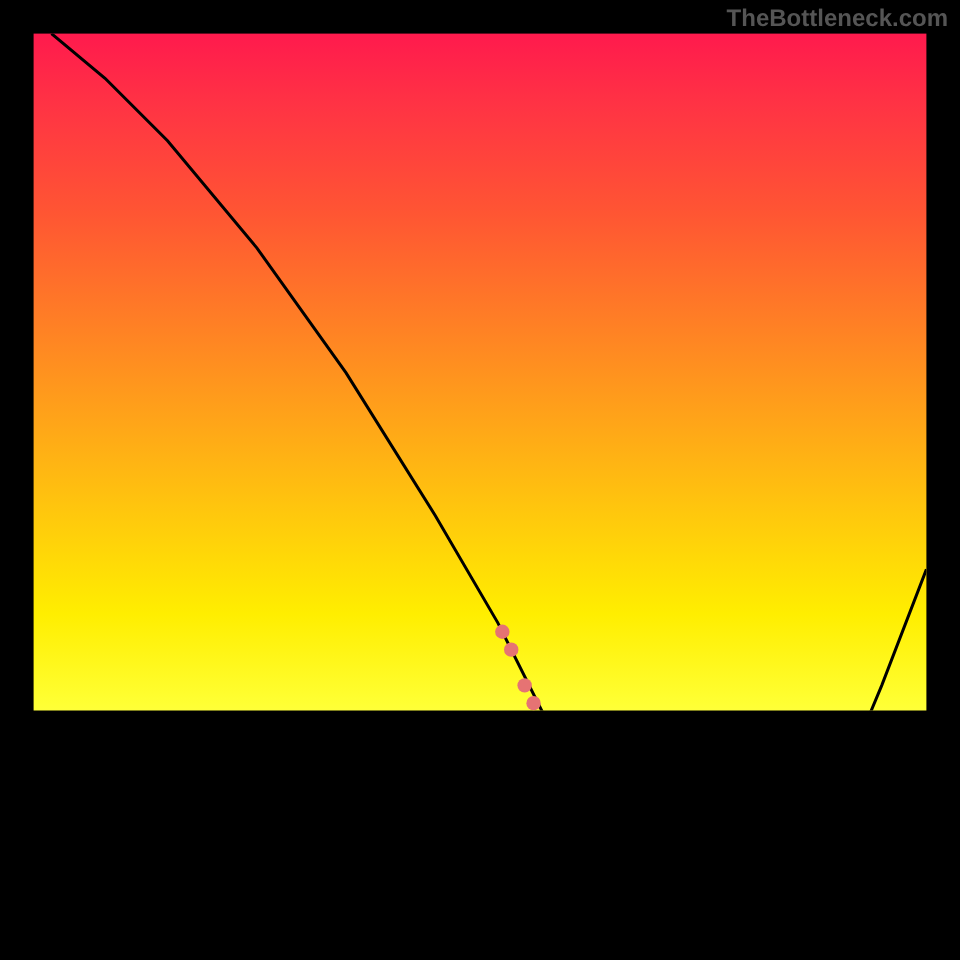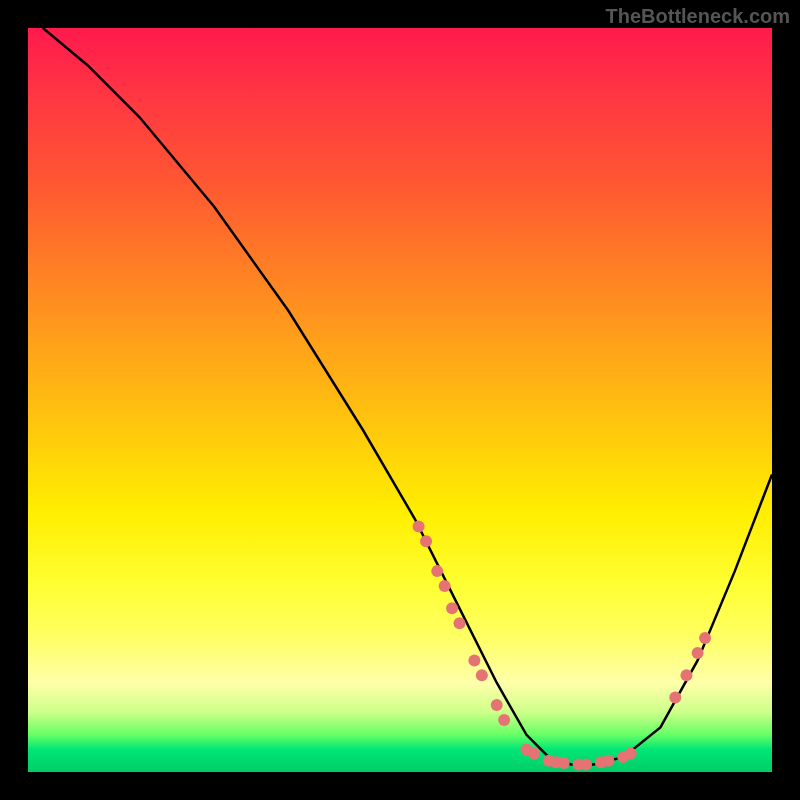--- a/index.html
+++ b/index.html
@@ -3,21 +3,21 @@
 <meta charset="utf-8">
 <style>
 body {
   margin: 0;
   padding: 0;
   background: #000;
   font-family: Arial, sans-serif;
 }
 .container {
   width: 800px;
-  height: 800px;
+  height: 592px;
   position: relative;
   background: #000;
   border-radius: 28px;
 }
 .watermark {
   position: absolute;
   top: 5px;
   right: 10px;
   color: #555;
   font-size: 20px;

